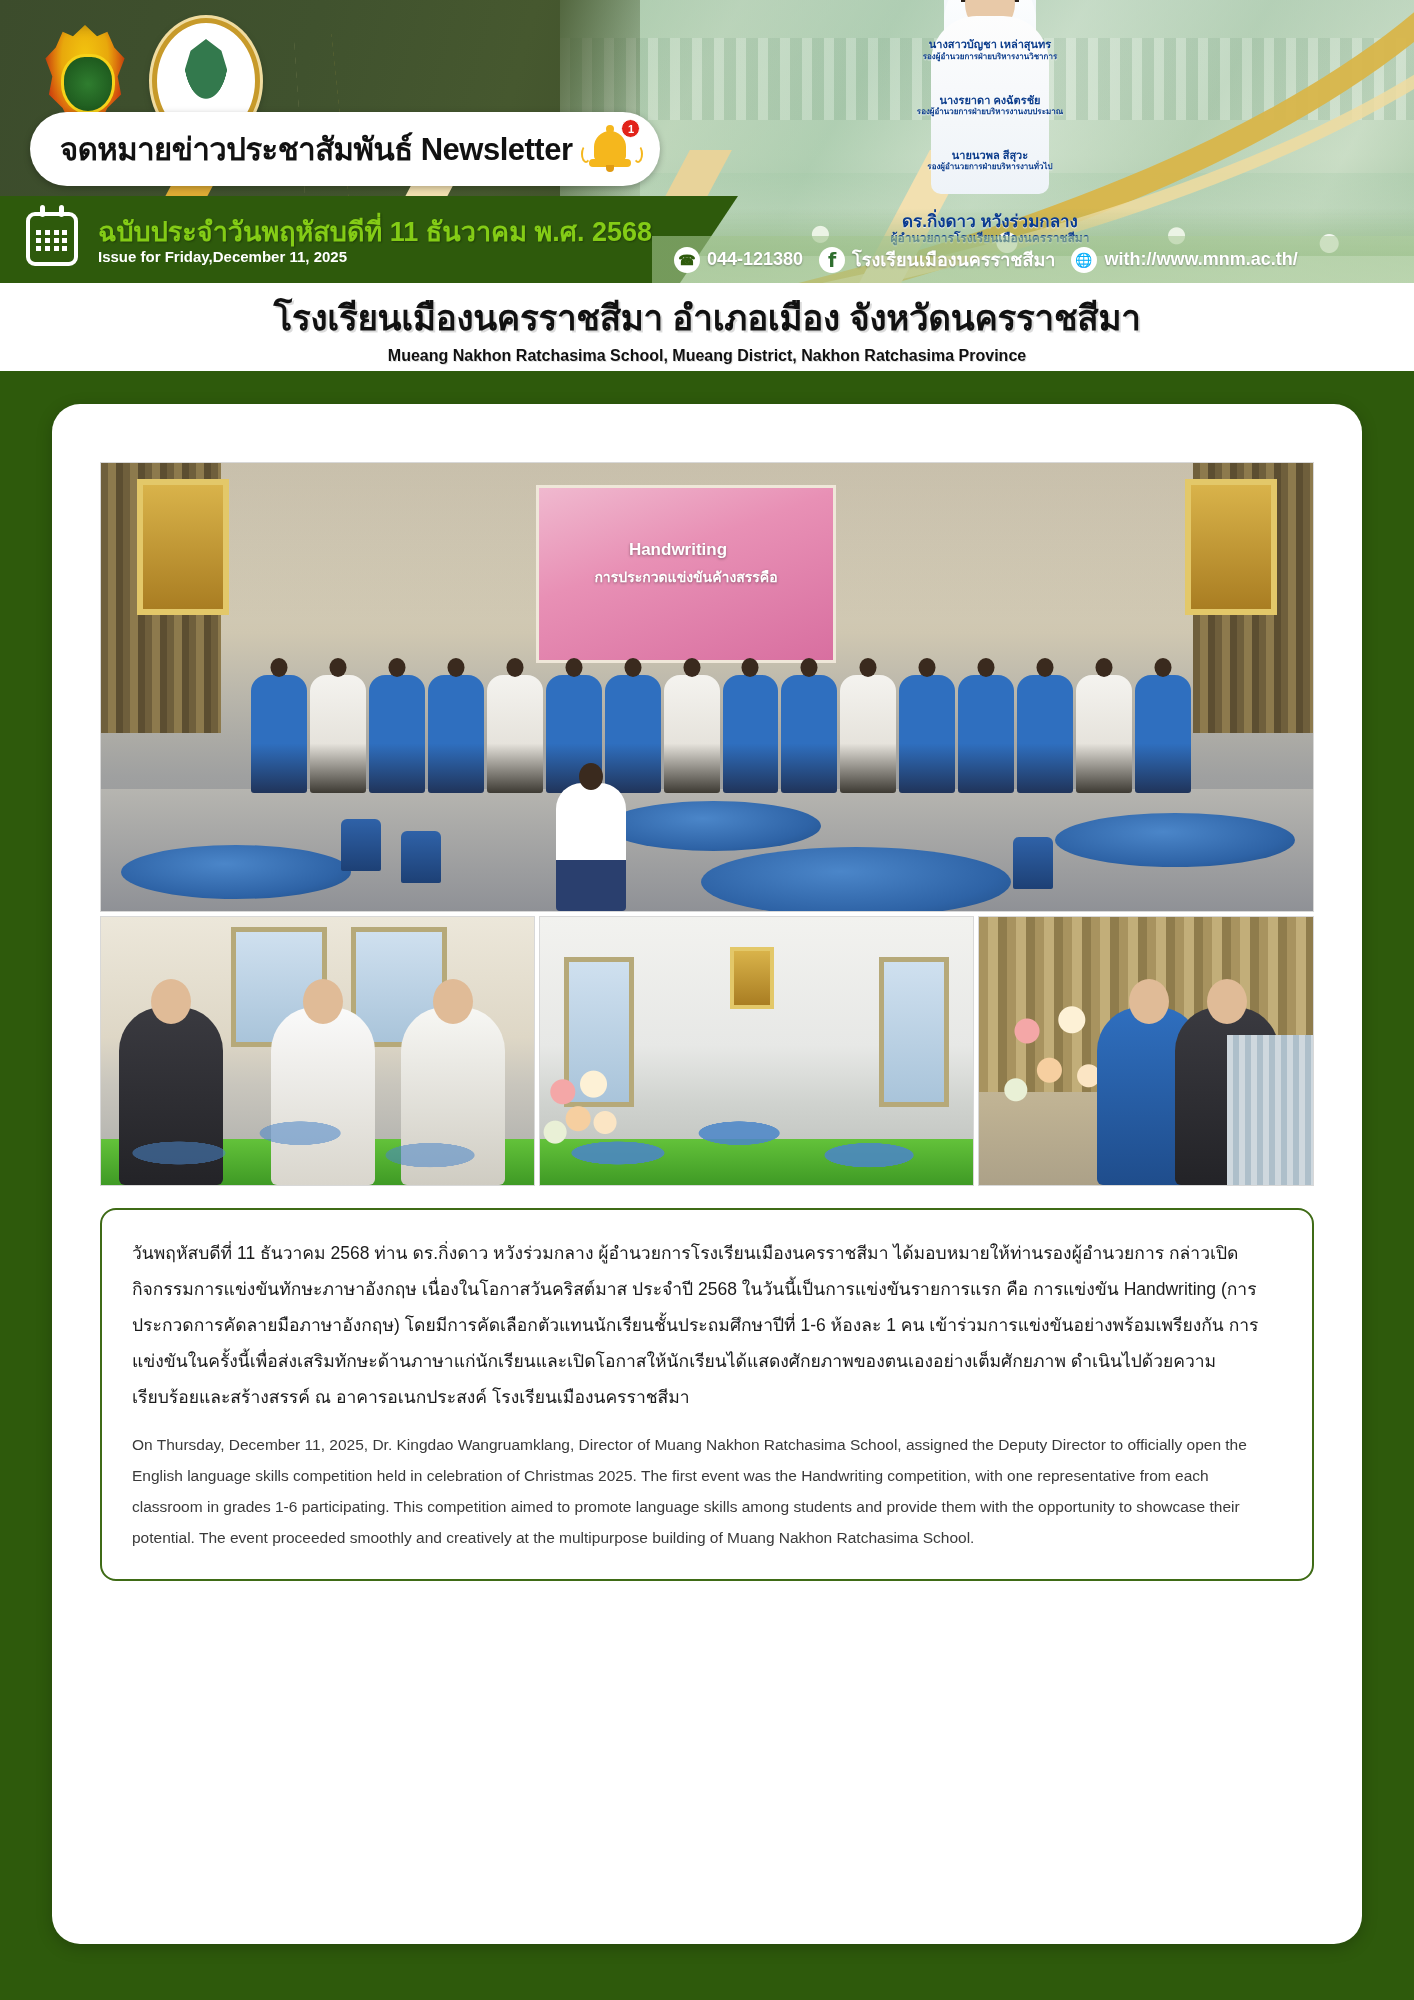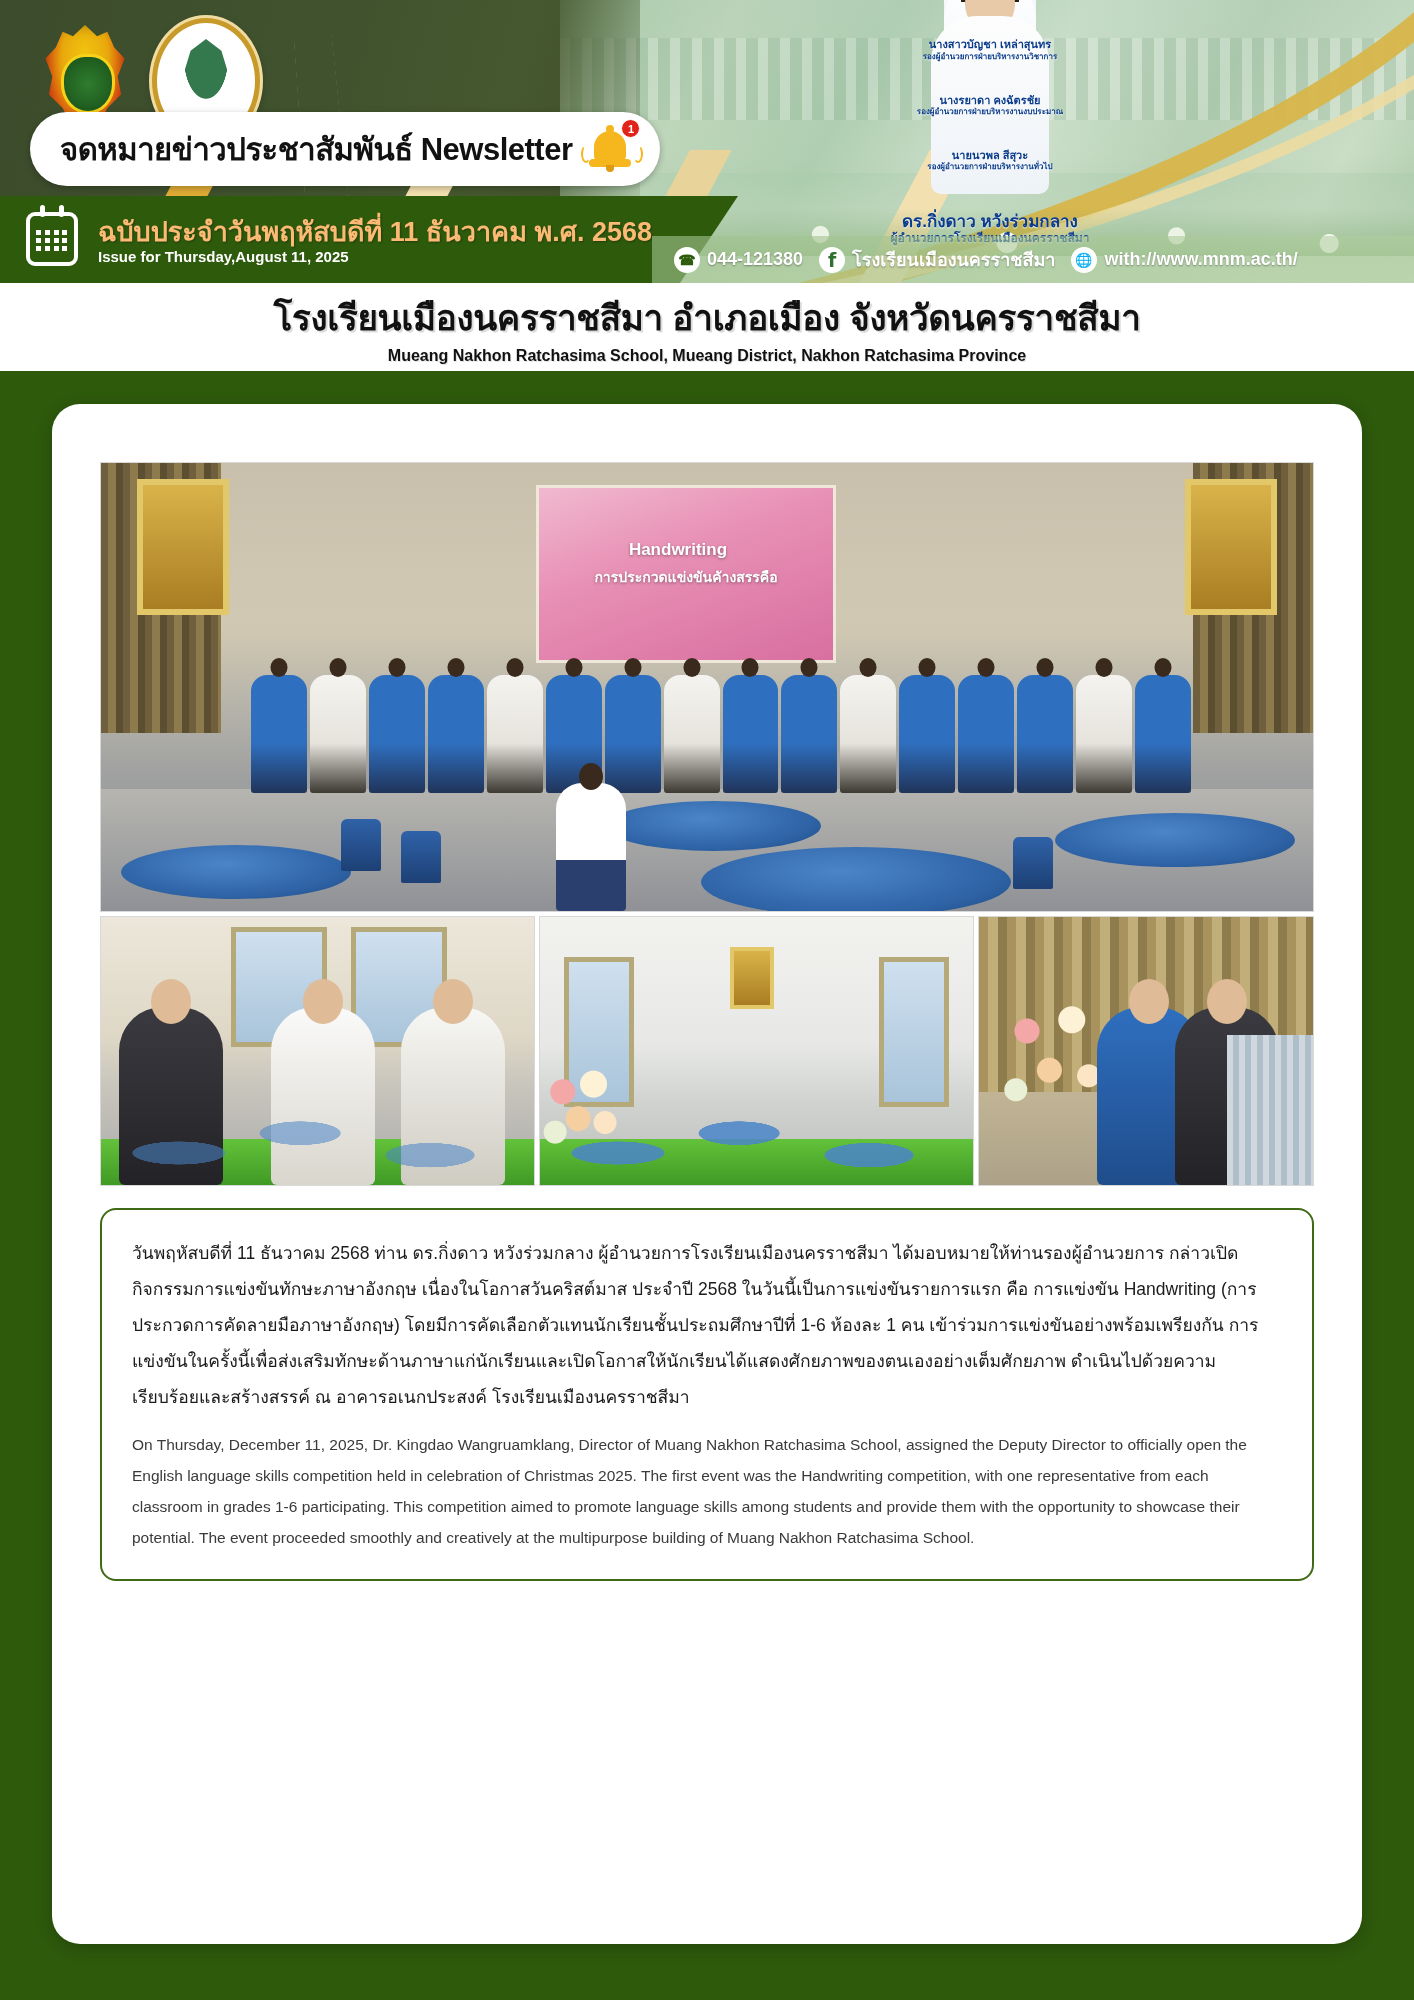--- a/index.html
+++ b/index.html
@@ -176,21 +176,21 @@
   }
   .cal-icon .hang-l { left: 10px; }
   .cal-icon .hang-r { right: 10px; }
   .cal-icon .dots {
     position: absolute; left: 6px; top: 14px; width: 32px;
     display: grid; grid-template-columns: repeat(4, 1fr); gap: 3px;
   }
   .cal-icon .dots i { display:block; width: 5px; height: 5px; background: #fff; }
   .date-th {
     position: absolute; left: 98px; top: 14px;
-    color: #fdba74; font-size: 27px; font-weight: 800; white-space: nowrap;
+    color: #84cc16; font-size: 27px; font-weight: 800; white-space: nowrap;
     text-shadow: 1px 1px 2px rgba(0,0,0,.3);
   }
   .date-en {
     position: absolute; left: 98px; top: 52px;
     color: #fff; font-size: 15px; font-weight: 700; white-space: nowrap;
   }
 
   
   .exec-row { position: absolute; left: 566px; top: 16px; width: 848px; height: 240px; z-index: 5; display: flex; flex-direction: column; }
   .exec {
@@ -516,21 +516,21 @@
             <i></i>
             <i></i>
             <i></i>
             <i></i>
             <i></i>
             <i></i>
             <i></i>
         </div>
       </div>
       <div class="date-th">ฉบับประจำวันพฤหัสบดีที่ 11 ธันวาคม พ.ศ. 2568</div>
-      <div class="date-en">Issue for Thursday,August 11, 2025</div>
+      <div class="date-en">Issue for Friday,December 11, 2025</div>
     </div>
 
     <div class="contact-bar">
       <div class="contact-item">
         <div class="c-ico">☎</div>
         <div class="c-txt">044-121380</div>
       </div>
       <div class="contact-item">
         <div class="c-ico fb">f</div>
         <div class="c-txt">โรงเรียนเมืองนครราชสีมา</div>

